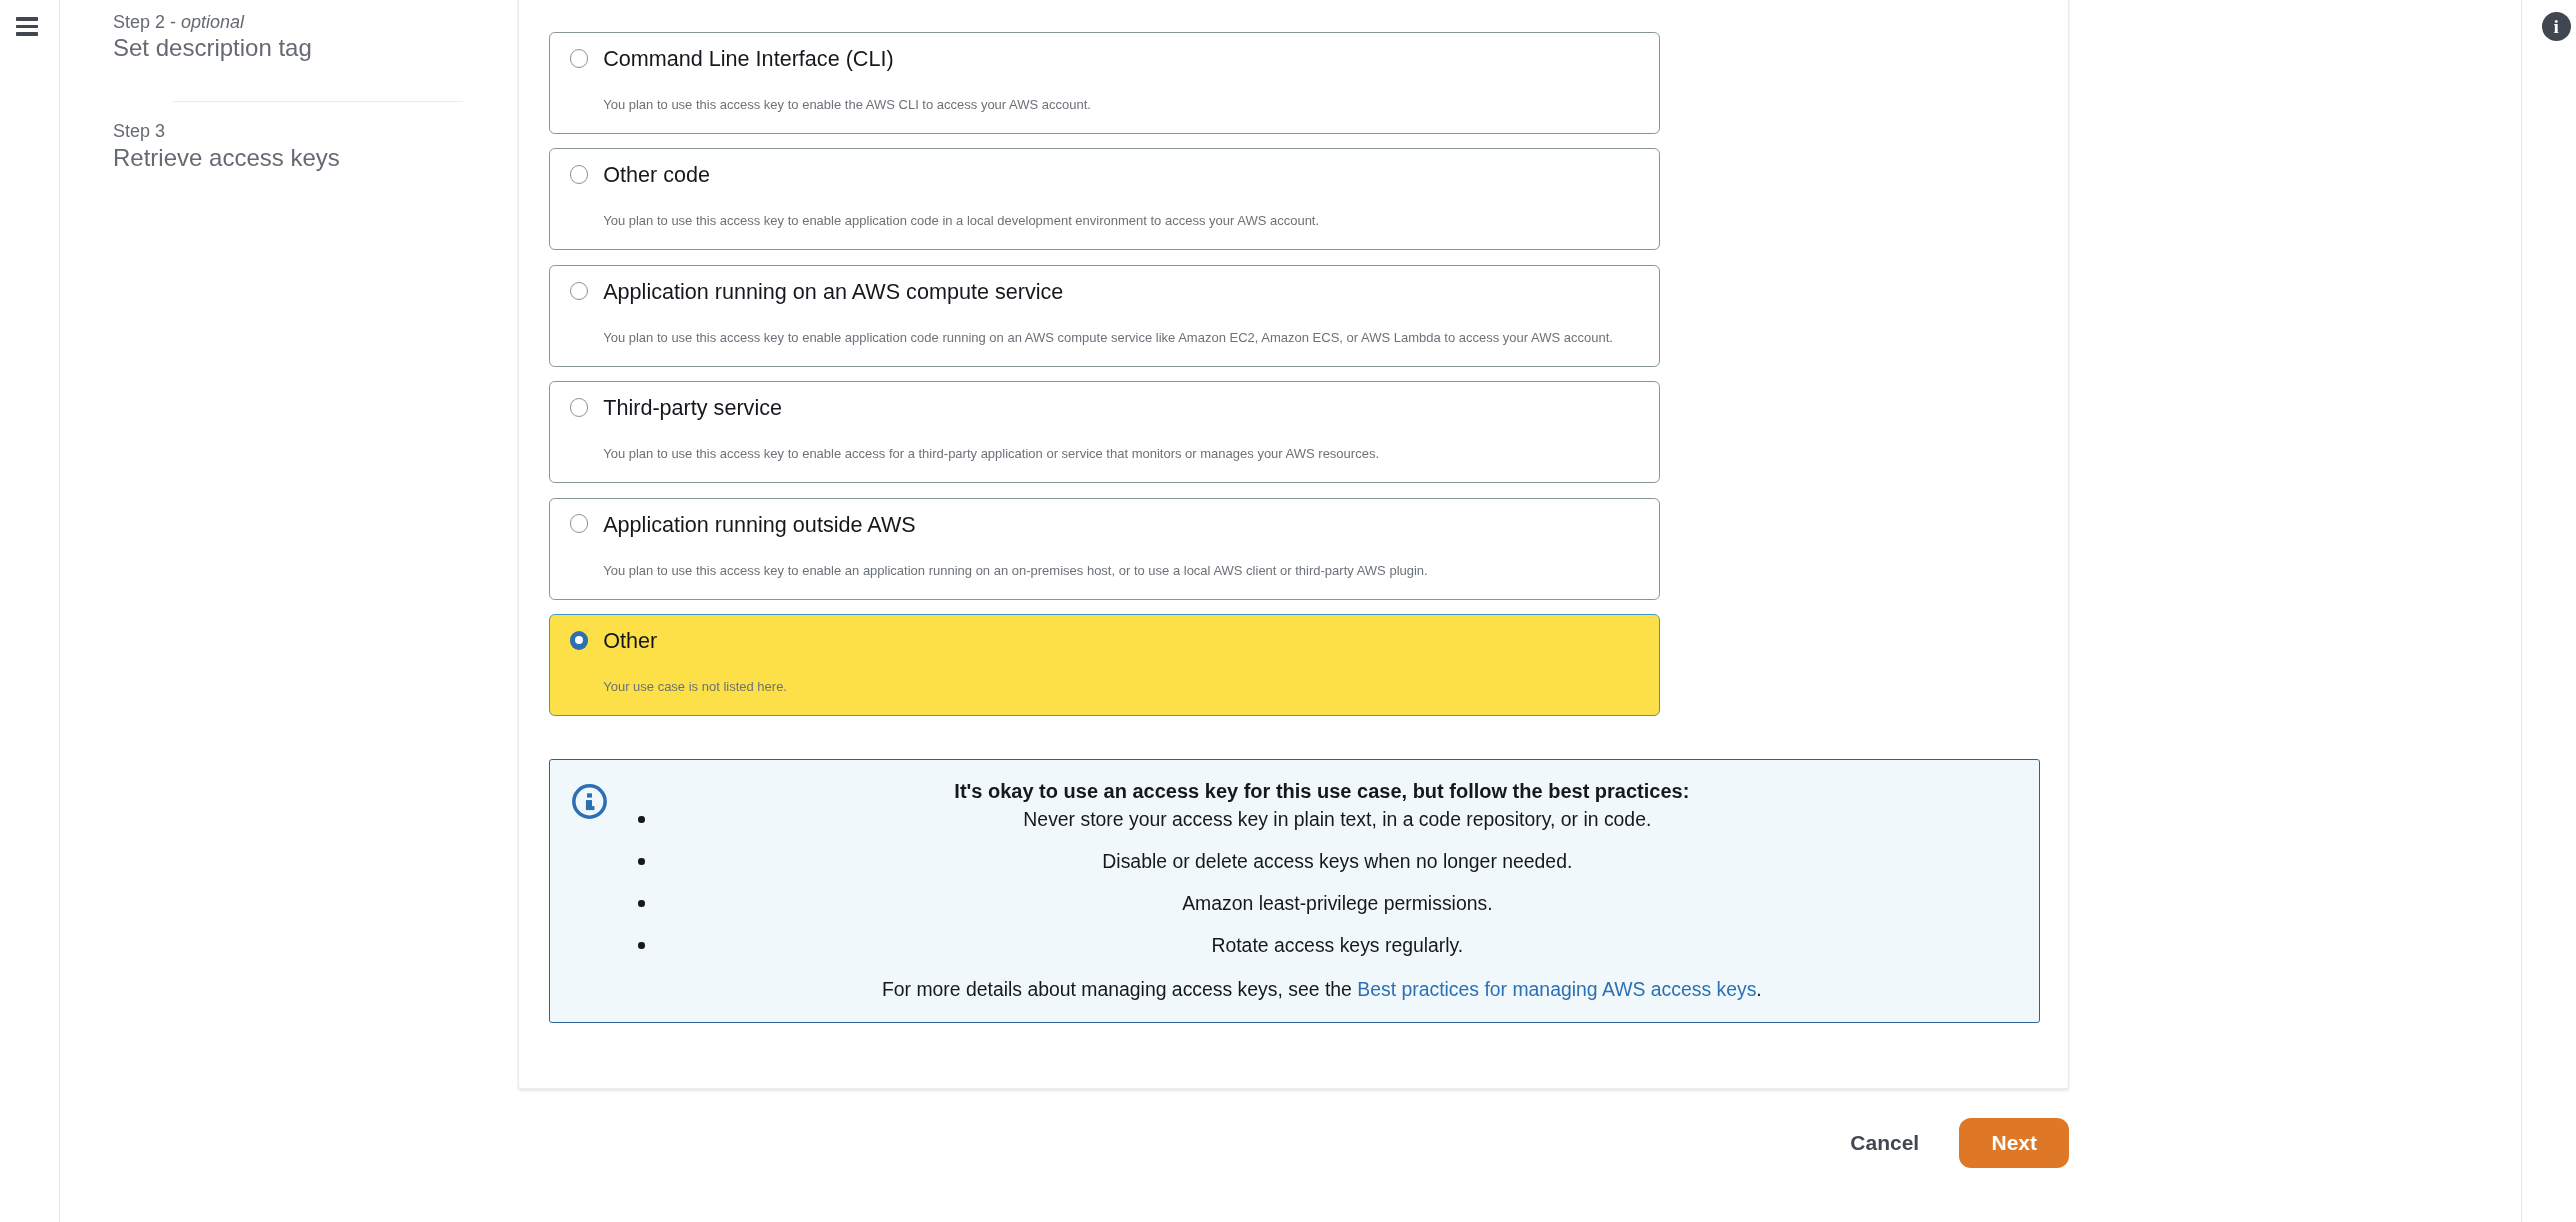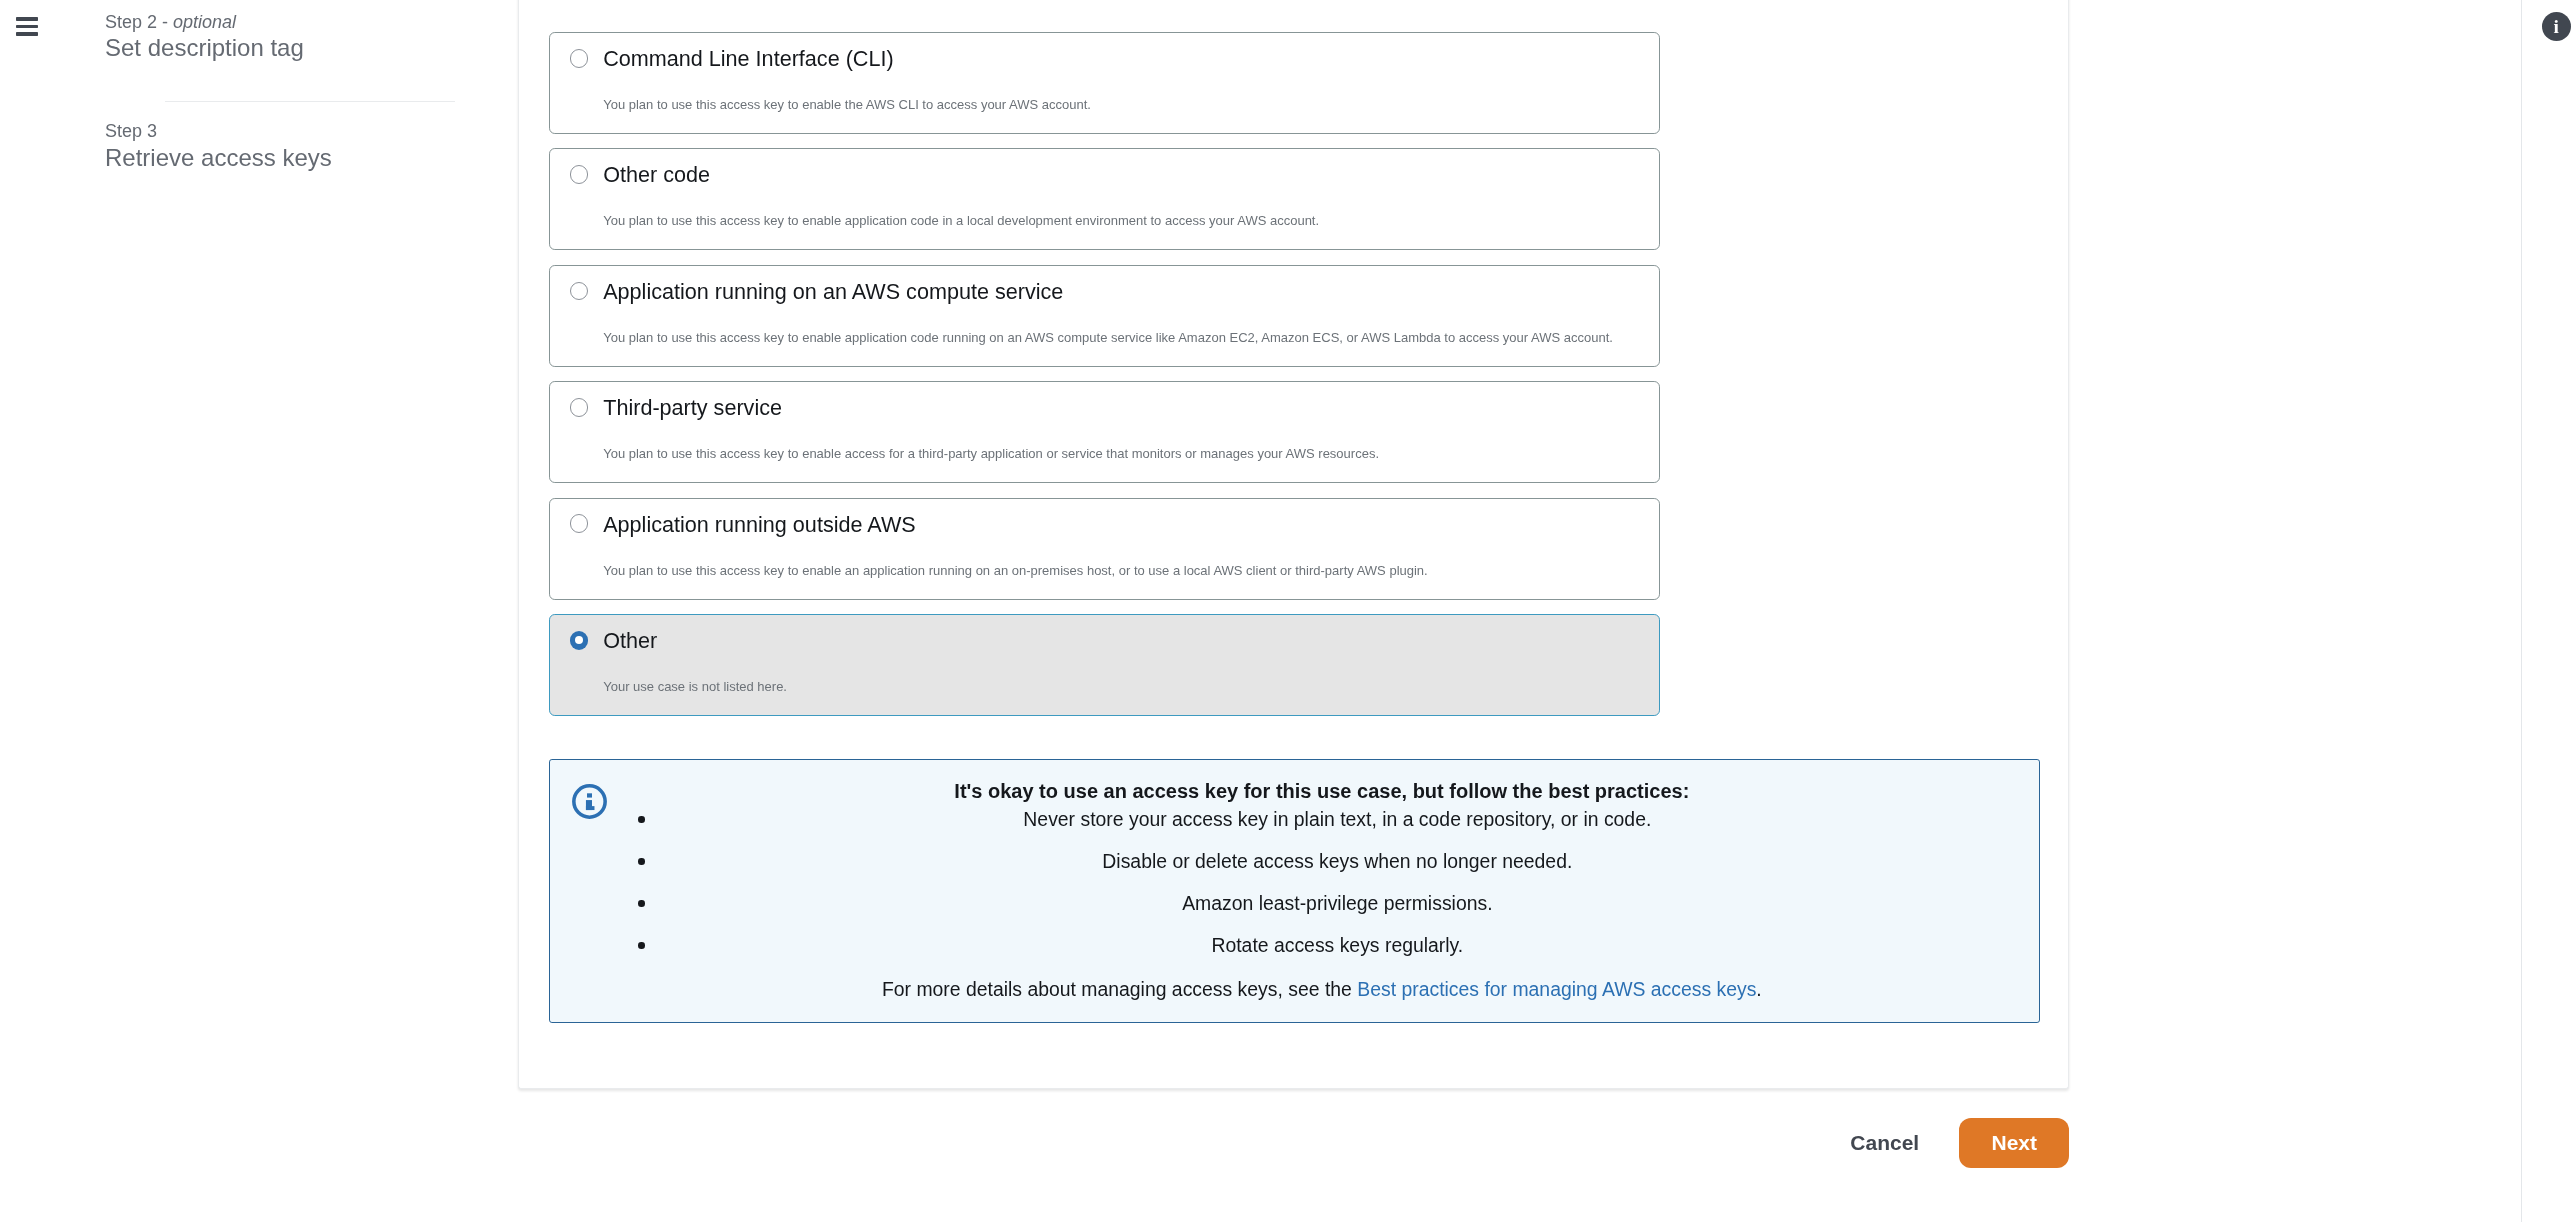--- a/index.html
+++ b/index.html
@@ -47,21 +47,21 @@
   #rail-divider {
     position: absolute;
     left: 59px; top: 0;
     width: 1.4px; height: 1222px;
     background: #e4e7ea;
   }
 
   
   #steps-sidebar {
     position: absolute;
-    left: 52px; top: 0;
+    left: 60px; top: 0;
     width: 458px; height: 1222px;
     background: #ffffff;
   }
   .step-block { position: absolute; left: 53px; }
   .step-eyebrow {
     font-size: 18px;
     line-height: 21.6px;
     color: #656a72;
     white-space: nowrap;
   }
@@ -106,21 +106,21 @@
     width: 1111px;
     border: 1.4px solid #879596;
     border-radius: 5.8px;
     background: #ffffff;
     padding: 13px 14px 16px 20px;
     margin-bottom: 14.4px;
     cursor: pointer;
   }
   .option-tile.selected {
     border-color: #3d9ac0;
-    background: #e5e5e5;
+    background: #fde047;
   }
   .option-row {
     display: flex;
     align-items: flex-start;
   }
   .radio-outer {
     flex: 0 0 auto;
     width: 18.7px; height: 18.7px;
     border-radius: 50%;
     border: 1.4px solid #8d9299;

